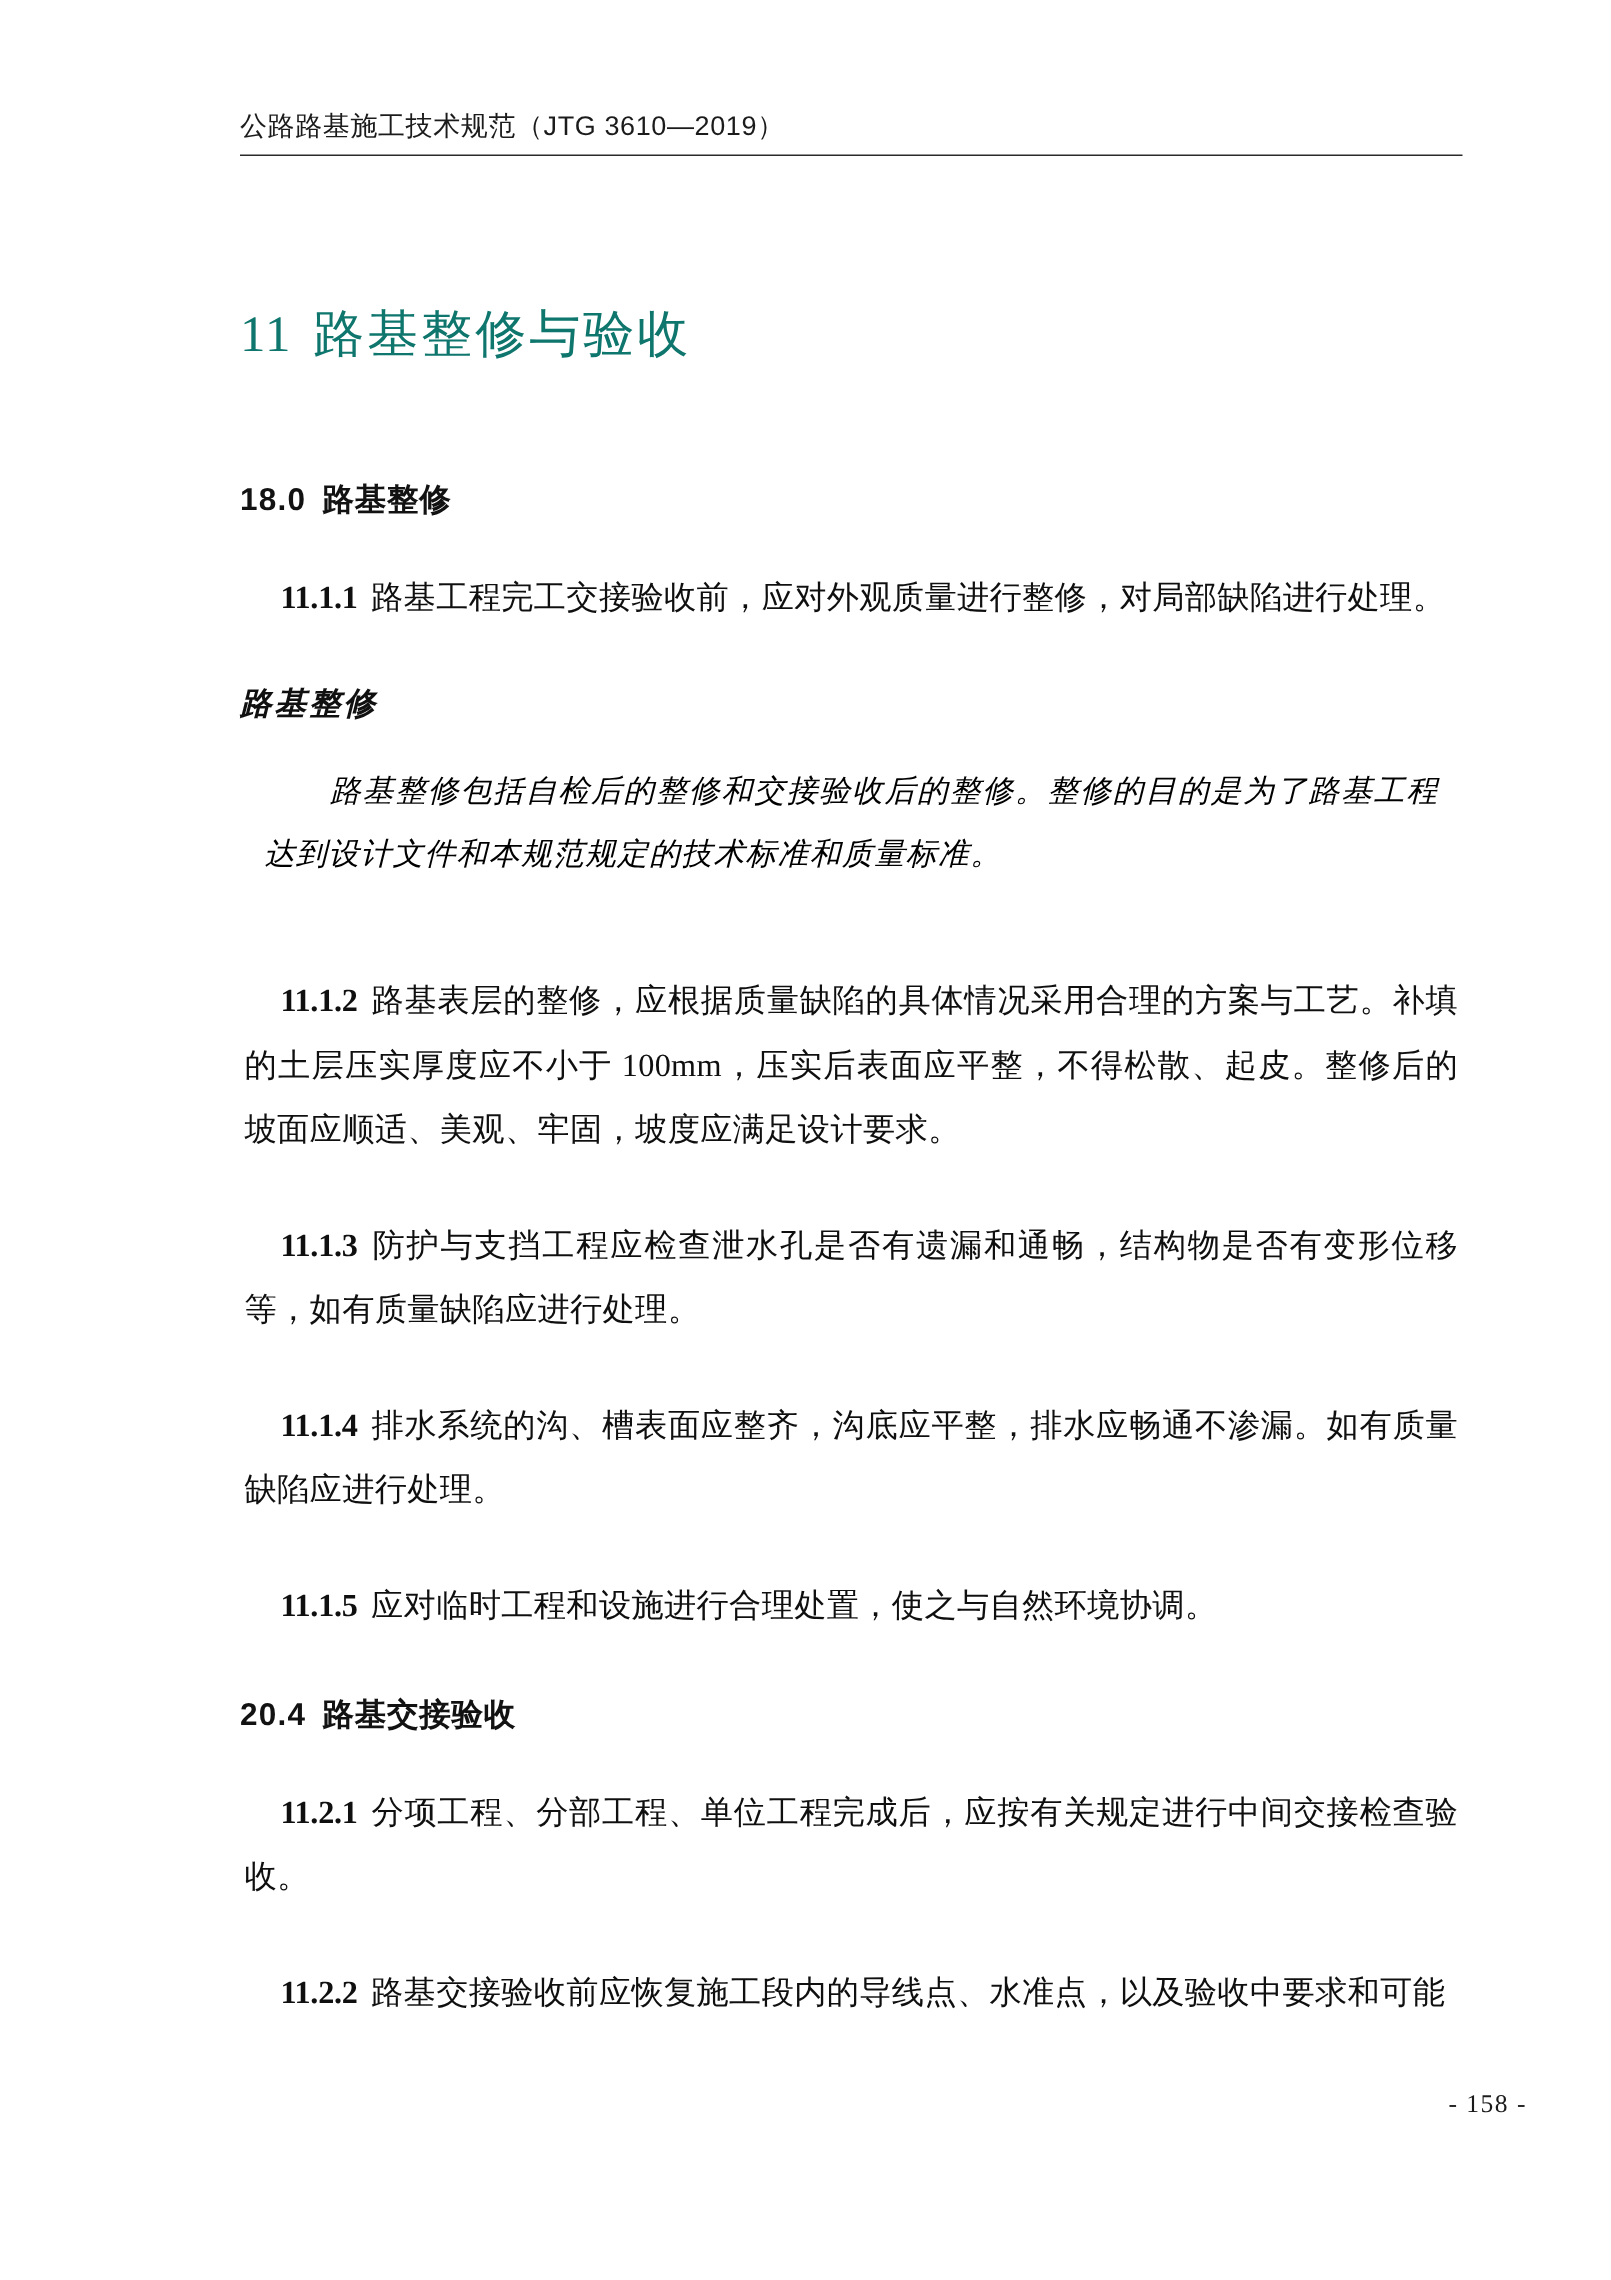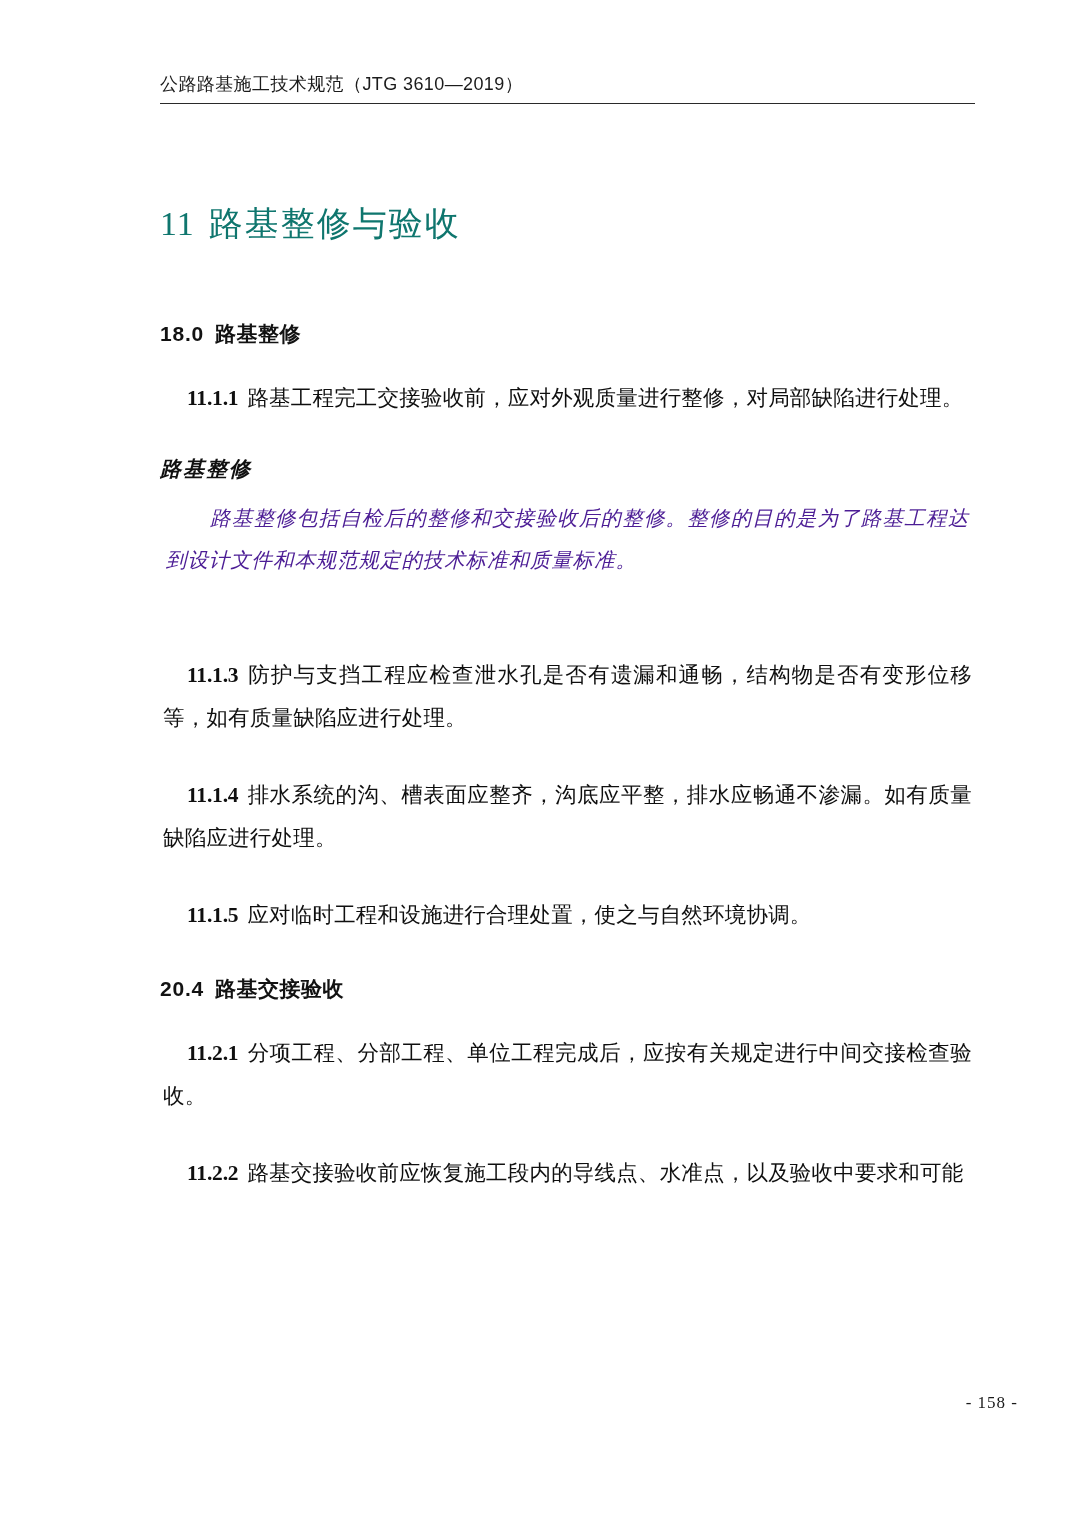--- a/index.html
+++ b/index.html
@@ -111,25 +111,25 @@
     color: #101010;
     letter-spacing: 2px;
     margin: 0;
     line-height: 1.5;
   }
 
   .commentary-body {
     font-family: Liberation Sans, sans-serif;
     font-style: italic;
     font-size: 20.5px;
-    color: #4c1d95;
+    color: #000000;
     line-height: 2.05;
     text-align: justify;
     text-justify: inter-ideograph;
-    margin: 6px;
+    margin: 16px;
     text-indent: 44px;
     letter-spacing: 0.9px;
   }
 
   
   .gap-title-to-sec   { height: 72px; }
   .gap-sec-to-clause  { height: 26px; }
   .gap-clause-gap     { height: 28px; }
   .gap-before-comm    { height: 30px; }
   .gap-comm-label     { height: 6px; }
@@ -183,20 +183,23 @@
     <div class="gap-before-comm"></div>
 
     <p class="commentary-label">路基整修</p>
 
     <div class="gap-comm-label"></div>
 
     <p class="commentary-body">路基整修包括自检后的整修和交接验收后的整修。整修的目的是为了路基工程达到设计文件和本规范规定的技术标准和质量标准。</p>
 
     <div class="gap-after-comm"></div>
 
+    <p class="clause">
+      <span class="clause-num">11.1.2</span><span>路基表层的整修，应根据质量缺陷的具体情况采用合理的方案与工艺。补填的土层压实厚度应不小于 100mm，压实后表面应平整，不得松散、起皮。整修后的坡面应顺适、美观、牢固，坡度应满足设计要求。</span>
+    </p>
 
     <div class="gap-clause-gap"></div>
 
     <p class="clause">
       <span class="clause-num">11.1.3</span><span>防护与支挡工程应检查泄水孔是否有遗漏和通畅，结构物是否有变形位移等，如有质量缺陷应进行处理。</span>
     </p>
 
     <div class="gap-clause-gap"></div>
 
     <p class="clause">

